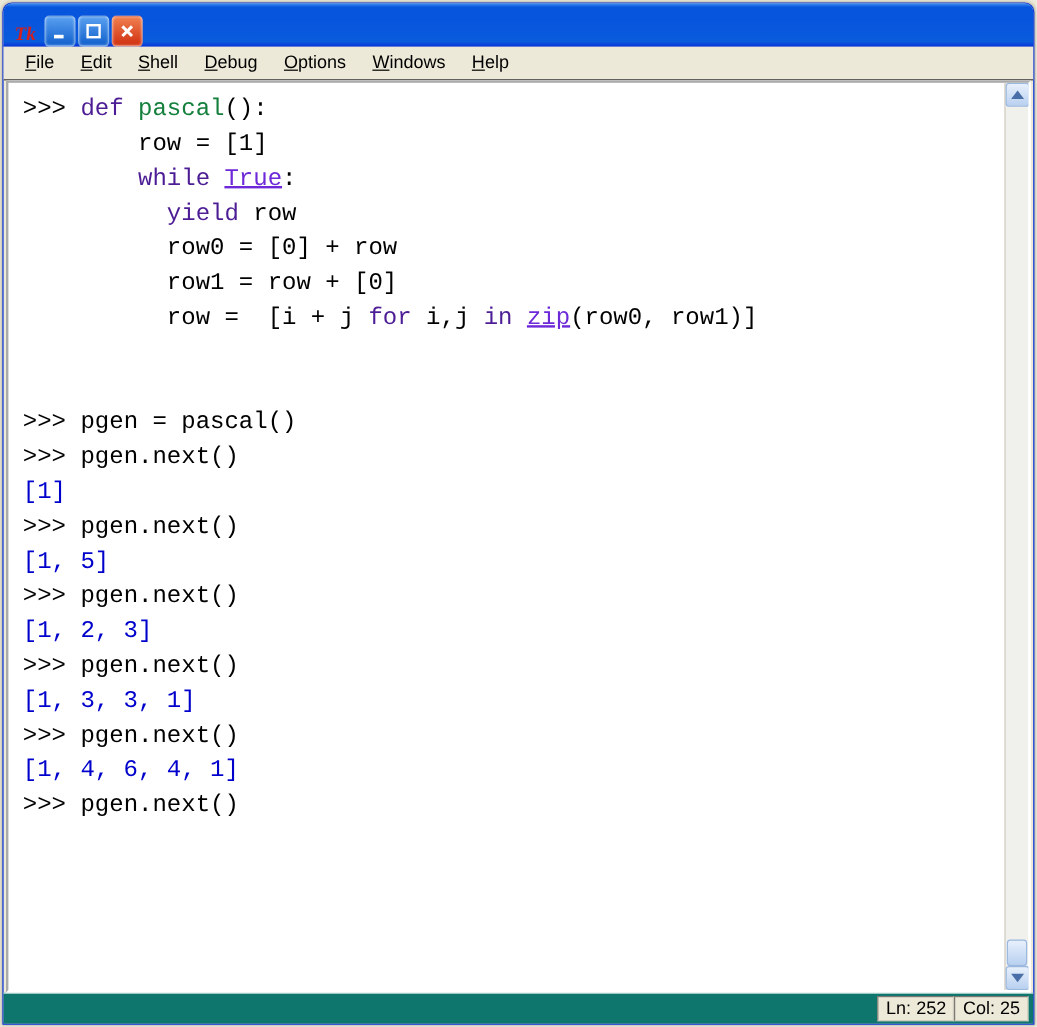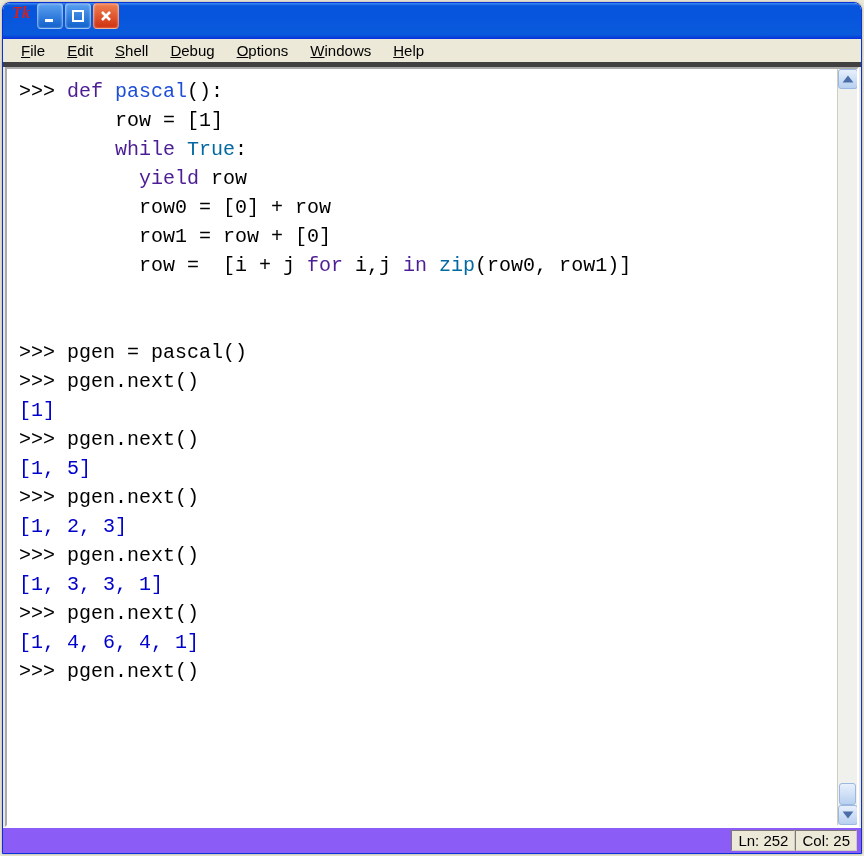--- a/index.html
+++ b/index.html
@@ -18,21 +18,21 @@
     border-radius: 8px 8px 0 0;
     background: #ece9d8;
     display: flex;
     flex-direction: column;
     box-shadow: 0 0 3px rgba(0,0,0,0.3);
   }
   .titlebar {
     background: linear-gradient(to bottom, #3c8cf0 0%, #0855dd 8%, #0855dd 40%, #0a5bdc 88%, #0831d9 100%);
     height: 36px;
     display: flex;
-    align-items: flex-start;
+    align-items: flex-end;
     padding: 0 4px 0 8px;
     border-radius: 7px 7px 0 0;
   }
   .app-icon {
     width: 20px;
     height: 20px;
     margin-right: 6px;
     display: flex;
     align-items: center;
     justify-content: center;
@@ -72,21 +72,21 @@
     background: linear-gradient(to bottom, #f08050, #d03010);
   }
   .win-btn svg { width: 14px; height: 14px; }
   .menubar {
     background: #ece9d8;
     height: 28px;
     display: flex;
     align-items: center;
     padding: 0 8px;
     gap: 2px;
-    border-bottom: 5px solid #404040;
+    border-bottom: 1px solid #404040;
     font-size: 15px;
   }
   .menu-item {
     padding: 2px 10px;
     cursor: default;
   }
   .menu-item .ul { text-decoration: underline; }
   .content-wrap {
     flex: 1;
     display: flex;
@@ -130,38 +130,38 @@
     position: absolute;
     left: 1px; right: 1px;
     bottom: 0;
     height: 22px;
     background: linear-gradient(to bottom, #e8f0fc, #b8d0f0);
     border: 1px solid #9ab8e0;
     border-radius: 3px;
   }
   .statusbar {
     height: 26px;
-    background: #8b5cf6;
+    background: #0f766e;
     display: flex;
     justify-content: flex-end;
     align-items: center;
     padding: 0 4px;
     font-size: 15px;
     border-top: 1px solid #fff;
   }
   .status-cell {
     border: 1px inset #d0ccc0;
     padding: 1px 6px;
     background: #ece9d8;
   }
   
   .prompt { color: #000; }
   .kw-orange { color: #4c1d95; }
-  .kw-blue { color: #1d4ed8; }
-  .kw-purple { color: #0369a1; }
+  .kw-blue { color: #15803d; }
+  .kw-purple { color: #6d28d9; text-decoration: underline; }
   .output-blue { color: #0000cc; }
 </style>
 </head>
 <body>
 
 <div class="window">
   <div class="titlebar">
     <div class="app-icon">Tk</div>
     <div class="win-buttons">
       <div class="win-btn btn-min">

